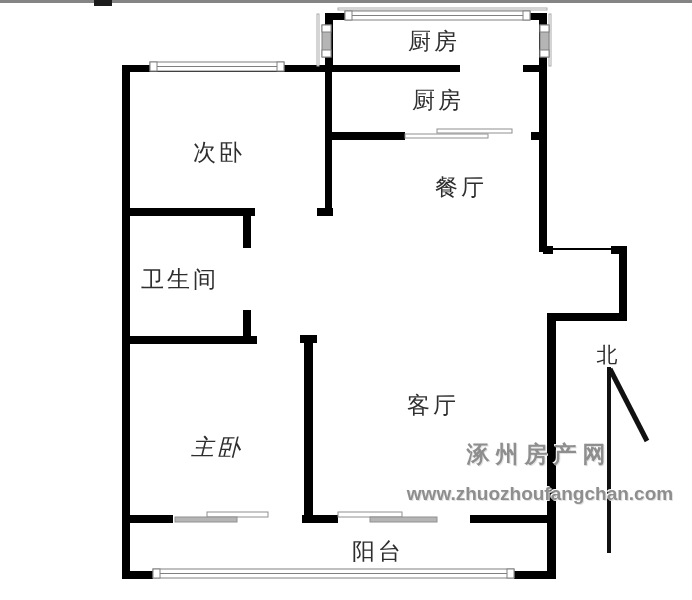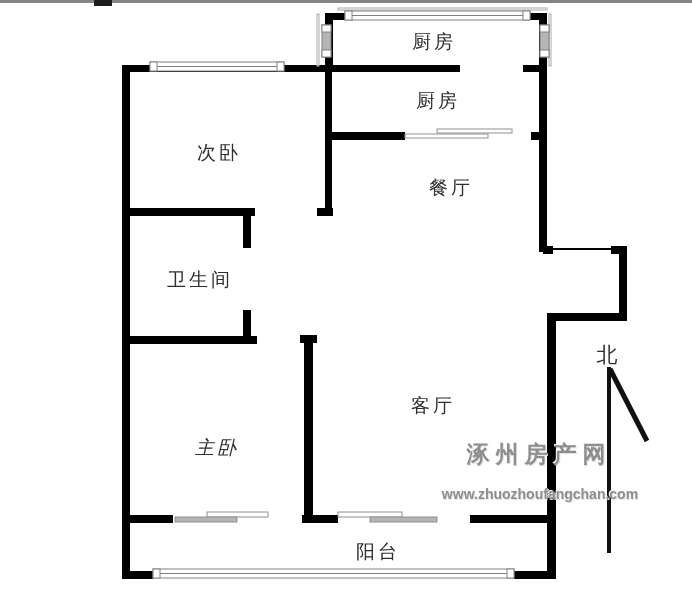--- a/index.html
+++ b/index.html
@@ -3,35 +3,35 @@
 <meta charset="utf-8">
 <style>
   html,body{margin:0;padding:0;background:#ffffff;}
   #stage{
     position:relative;width:692px;height:600px;background:#ffffff;overflow:hidden;
     font-family:"Liberation Serif","DejaVu Serif",serif;
   }
   #plan-svg{position:absolute;left:0;top:0;}
   .room-label{
     position:absolute;transform:translate(-50%,-50%);
-    font-size:19px;letter-spacing:3px;color:#2e2e2e;white-space:nowrap;
+    font-size:23px;letter-spacing:3px;color:#2e2e2e;white-space:nowrap;
     text-align:center;line-height:1;
   }
   .north-label{font-size:21px;letter-spacing:0;}
   .watermark{
     position:absolute;transform:translate(-50%,-50%);white-space:nowrap;
     color:#8e8e8e;font-weight:bold;z-index:5;
     text-shadow:1px 1px 0 #e3e3e3,-1px -1px 0 #fdfdfd;
   }
   .watermark.site-name{
     font-size:23px;letter-spacing:6px;
     font-family:"Liberation Serif","DejaVu Serif",serif;
   }
   .watermark.site-url{
-    font-size:14px;letter-spacing:0px;
+    font-size:19px;letter-spacing:0px;
     font-family:"Liberation Sans","DejaVu Sans",sans-serif;
   }
 </style>
 </head>
 <body>
 
 <div id="stage">
 
   <svg id="plan-svg" width="692" height="600" viewBox="0 0 692 600">
 
@@ -121,23 +121,23 @@
     </g>
 
     <g>
       <rect x="607" y="367" width="4" height="186" fill="#111111"></rect>
       <line x1="610" y1="369" x2="647" y2="441" stroke="#111111" stroke-width="5"></line>
     </g>
   </svg>
 
   <div class="room-label" style="left:434px;top:41px;">厨房</div>
   <div class="room-label" style="left:438px;top:100px;">厨房</div>
-  <div class="room-label" style="left:451px;top:187px;">餐厅</div>
+  <div class="room-label" style="left:461px;top:187px;">餐厅</div>
   <div class="room-label" style="left:219px;top:152px;">次卧</div>
-  <div class="room-label" style="left:180px;top:279px;margin-left:20px;">卫生间</div>
+  <div class="room-label" style="left:180px;top:279px;">卫生间</div>
   <div class="room-label" style="left:433px;top:405px;">客厅</div>
   <div class="room-label" style="left:217px;top:447px;font-style:italic;">主卧</div>
   <div class="room-label" style="left:378px;top:551px;">阳台</div>
   <div class="room-label north-label" style="left:607px;top:355px;">北</div>
 
   <div class="watermark site-name" style="left:539px;top:454px;">涿州房产网</div>
   <div class="watermark site-url" style="left:540px;top:494px;">www.zhuozhoufangchan.com</div>
 
 </div>
 

